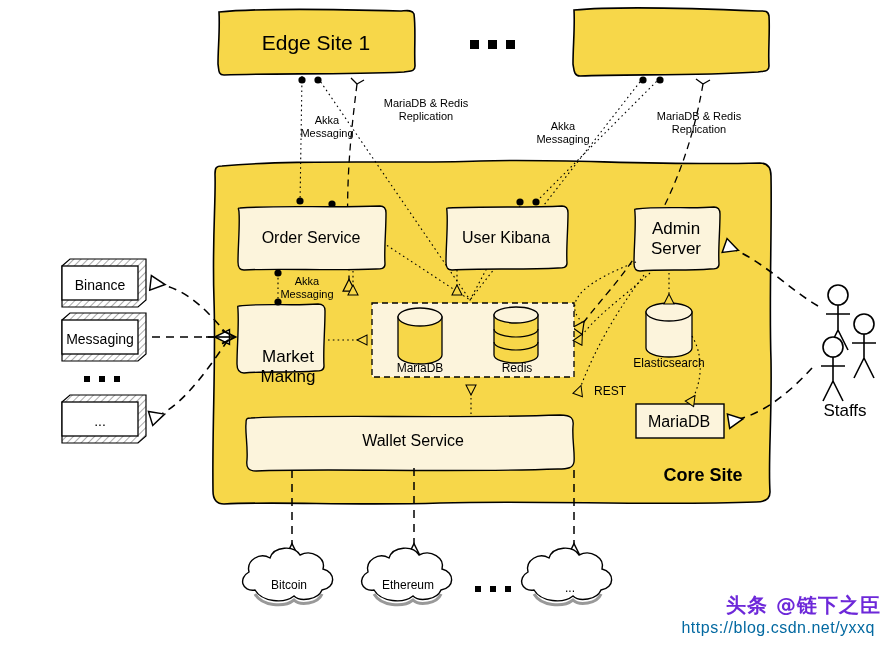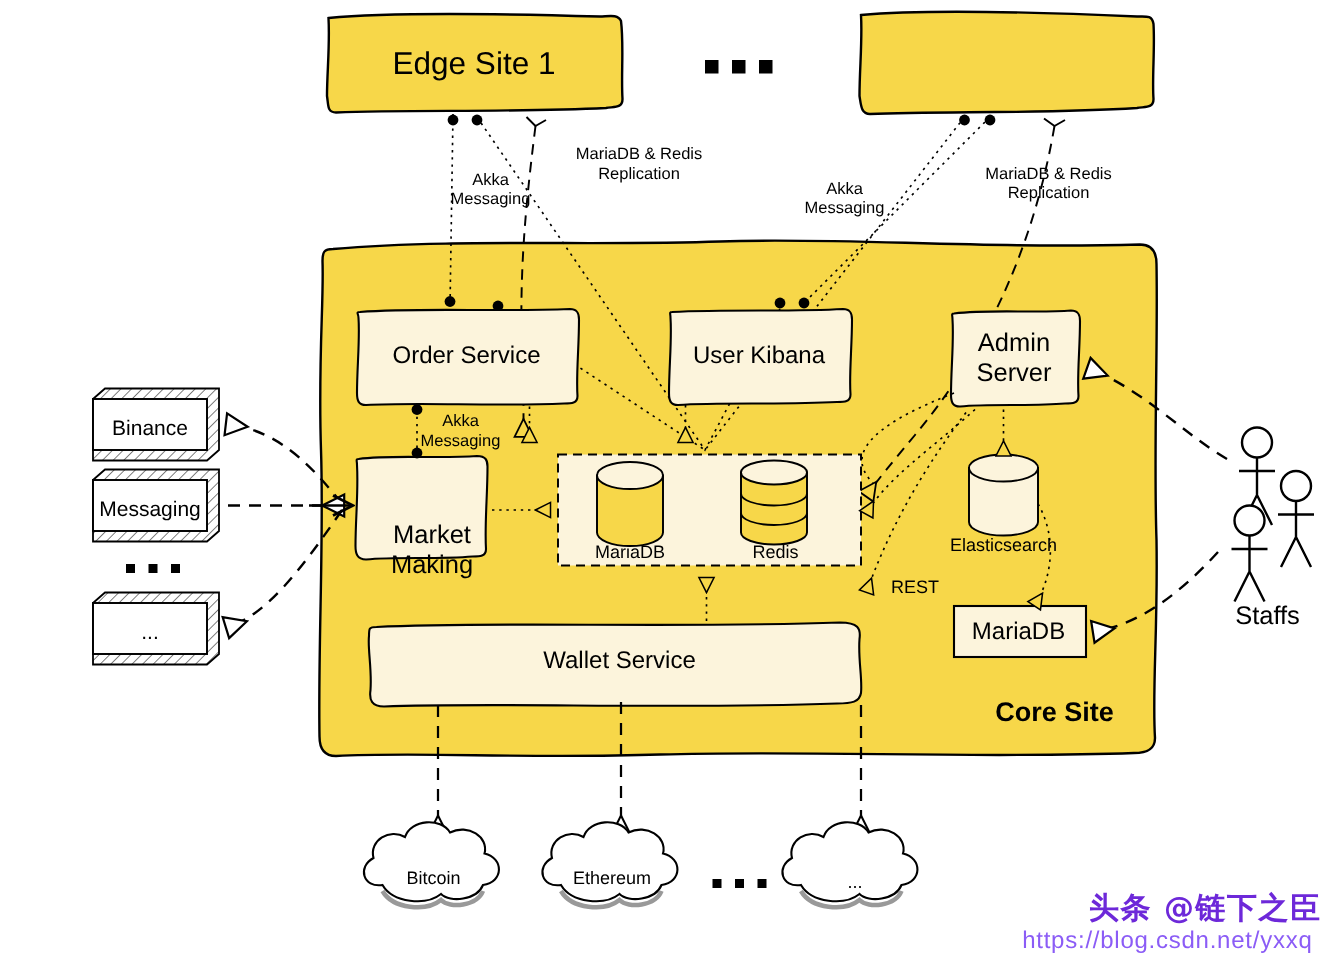--- a/index.html
+++ b/index.html
@@ -27,21 +27,21 @@
   .dots i{display:block;background:#000;}
   .dots.big i{width:9px;height:9px;}
   .dots.sm i{width:6px;height:6px;}
   #watermark{
     position:absolute;right:14px;bottom:26px;
     font-size:20px;font-weight:bold;color:#6d28d9;
     font-family:"DejaVu Sans",sans-serif;letter-spacing:1px;
   }
   #watermark2{
     position:absolute;right:20px;bottom:8px;
-    font-size:16px;color:#8b5cf6;
+    font-size:16px;color:#0369a1;
     font-family:"Liberation Sans",sans-serif;letter-spacing:.5px;
   }
 </style>
 </head>
 <body>
 
 <div id="stage">
 
   <svg id="canvas" viewBox="0 0 895 645" xmlns="http://www.w3.org/2000/svg">
     <defs>

